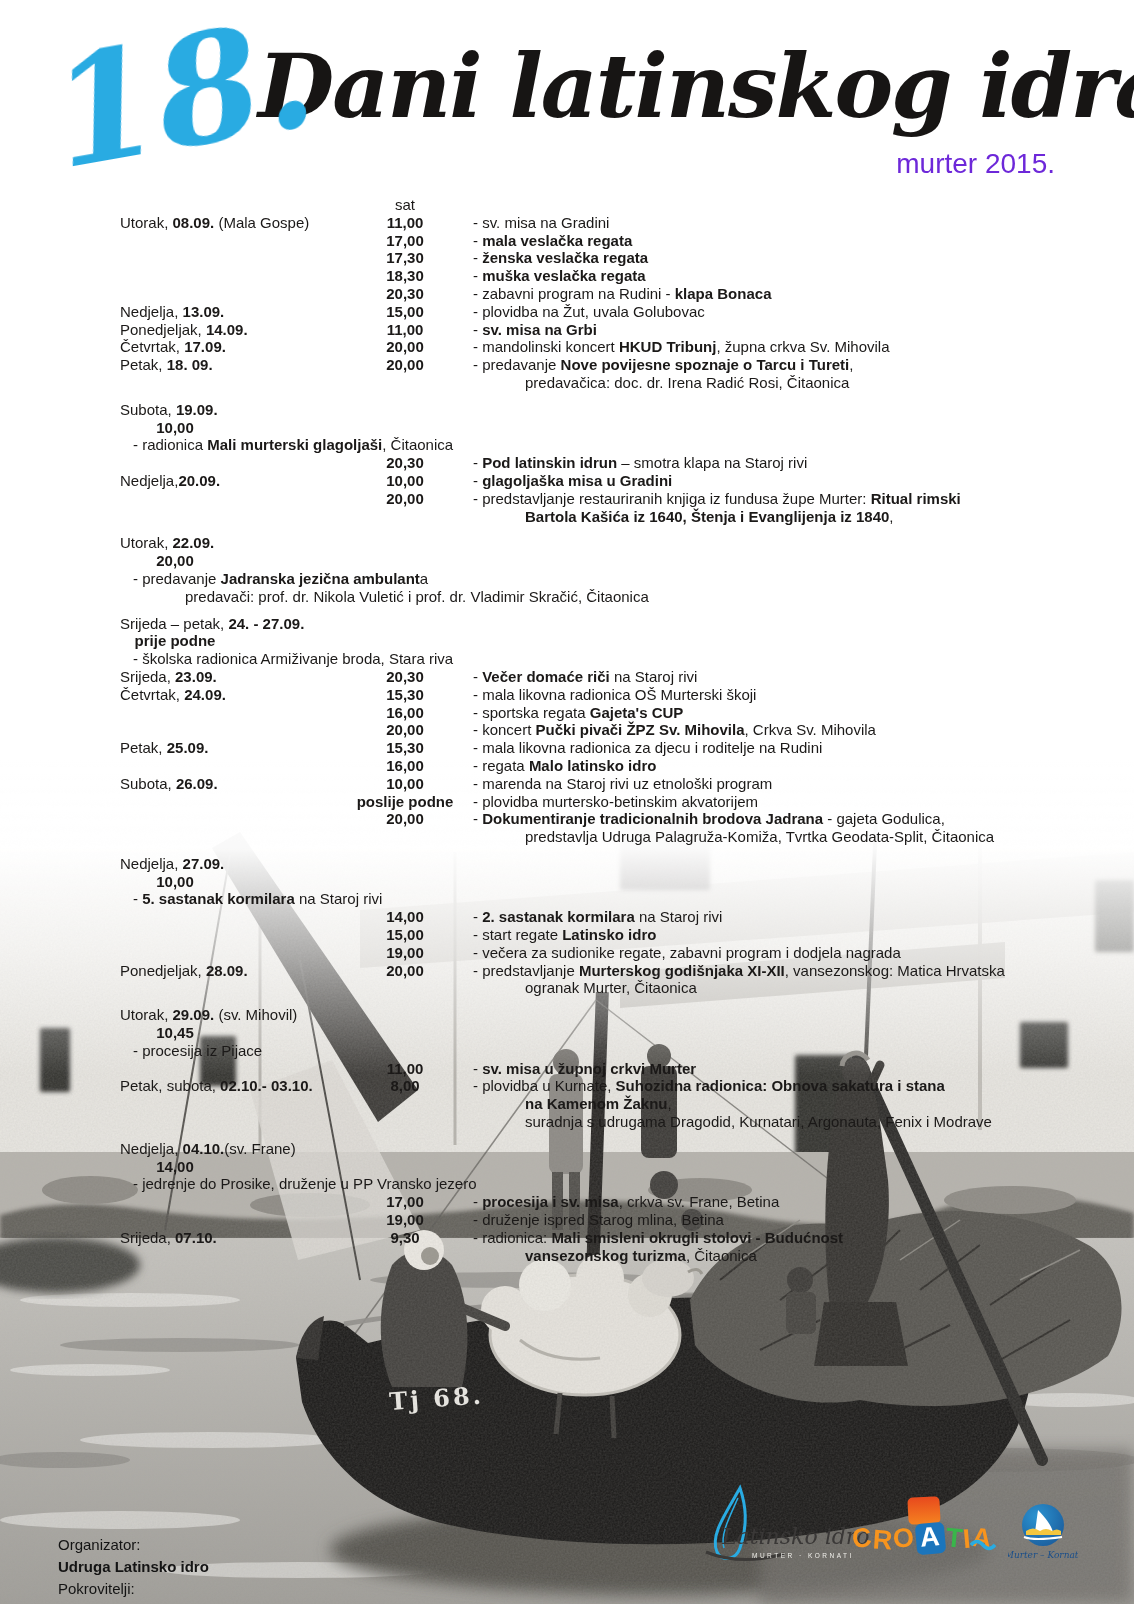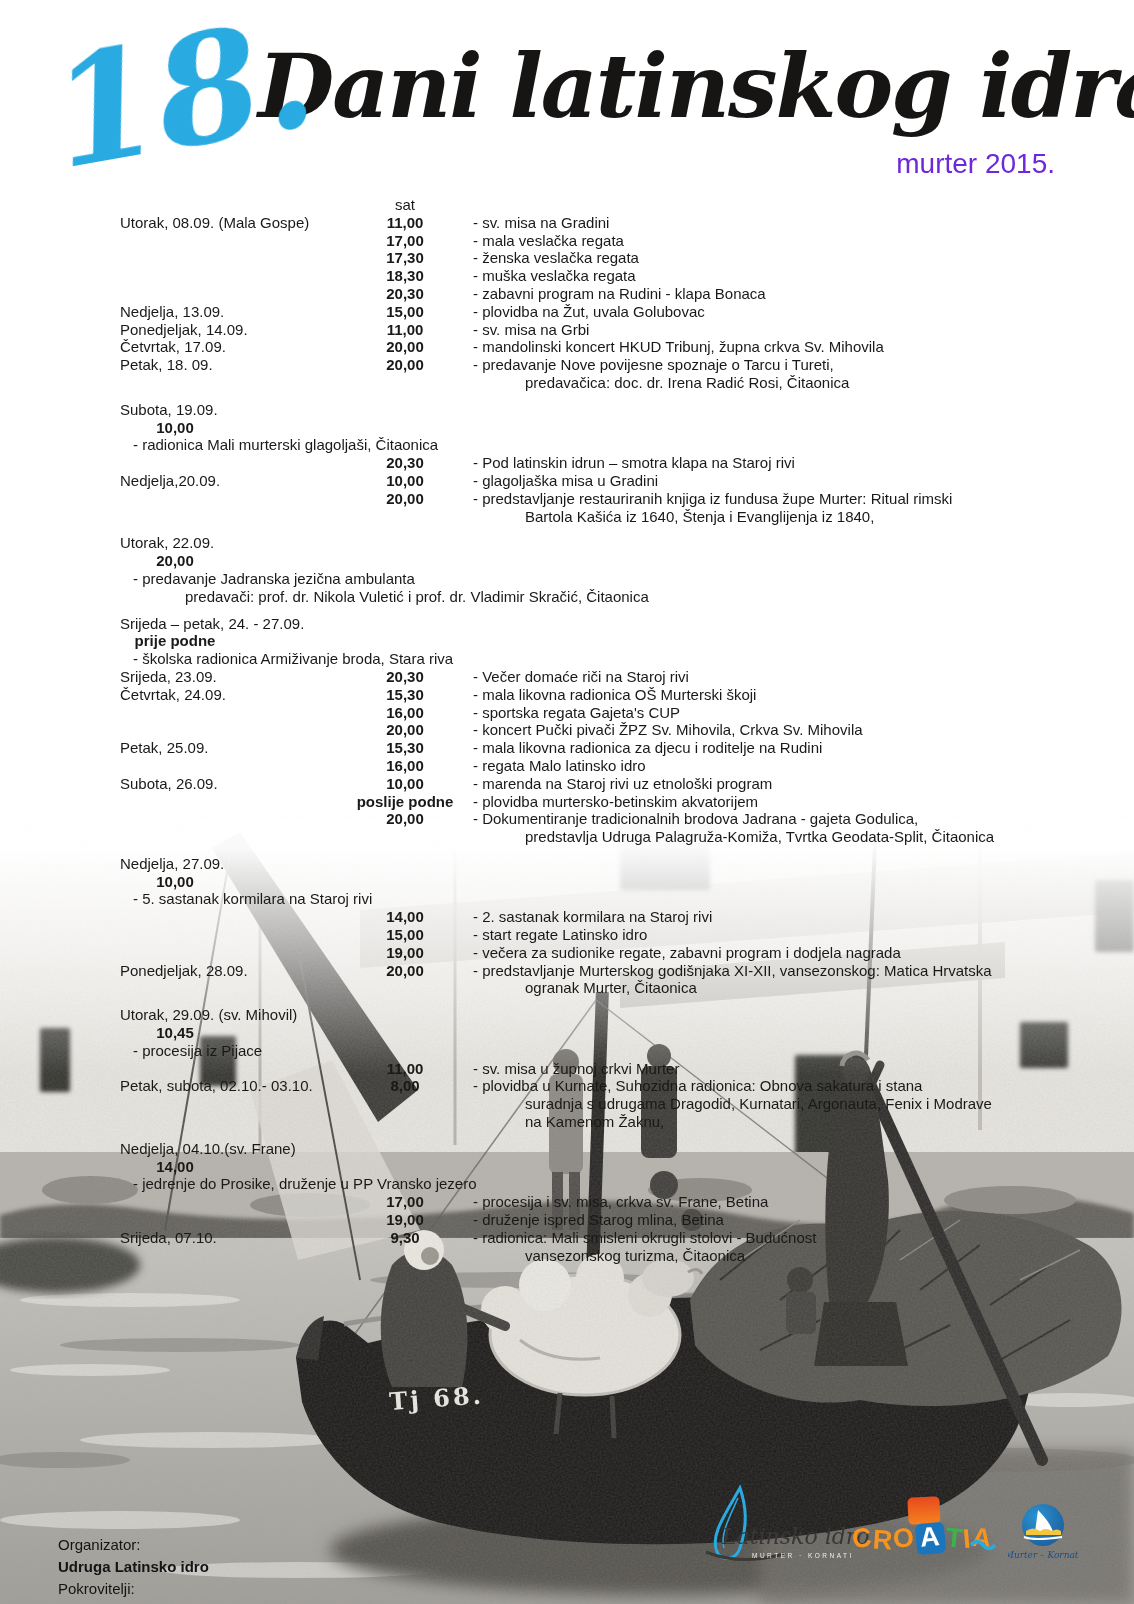--- a/index.html
+++ b/index.html
@@ -13,21 +13,21 @@
   .subtitle{position:absolute;right:79px;top:148px;font-size:28px;font-weight:400;color:#6d28d9;z-index:2;}
   
   .schedule{position:absolute;left:120px;top:196px;width:930px;font-size:15px;line-height:17.8px;z-index:2;}
   .srow{display:flex;align-items:flex-start;}
   .srow.gap{margin-top:9px;flex-direction:column;}
   .c-date{width:230px;flex:none;white-space:nowrap;}
   .c-time{width:110px;flex:none;text-align:center;font-weight:700;white-space:nowrap;}
   .c-time.plain{font-weight:400;}
   .c-event{flex:none;padding-left:13px;white-space:nowrap;}
   .eline.ind{padding-left:52px;}
-  b{font-weight:400;}
+  b{font-weight:700;}
   
   .photo{position:absolute;left:0;top:760px;width:1134px;height:844px;z-index:0;}
   
   .footer{position:absolute;left:58px;top:1534px;z-index:2;font-size:15px;line-height:22px;color:#141414;}
   .frow{display:flex;flex-direction:column;}
   .flabel{width:87px;flex:none;}
   .fvalue{font-weight:700;white-space:nowrap;}
   
   .logo-li{position:absolute;left:700px;top:1484px;width:170px;height:88px;z-index:2;}
   .logo-cro{position:absolute;left:852px;top:1497px;width:145px;height:80px;z-index:2;}
@@ -452,22 +452,22 @@
           <div class="c-time">11,00</div>
           <div class="c-event">
             <div class="eline"><span>- </span><b>sv. misa u župnoj crkvi Murter</b></div>
           </div>
         </div>
         <div class="srow">
           <div class="c-date"><span>Petak, subota,  </span><b>02.10.- 03.10.</b></div>
           <div class="c-time">8,00</div>
           <div class="c-event">
             <div class="eline"><span>- plovidba u Kurnate, </span><b>Suhozidna radionica: Obnova sakatura i stana</b></div>
+            <div class="eline ind"><b>na Kamenom Žaknu</b><span>,</span></div>
             <div class="eline ind"><span>suradnja s udrugama Dragodid, Kurnatari, Argonauta, Fenix i Modrave</span></div>
-            <div class="eline ind"><b>na Kamenom Žaknu</b><span>,</span></div>
           </div>
         </div>
         <div class="srow gap">
           <div class="c-date"><span>Nedjelja, </span><b>04.10.</b><span>(sv. Frane)</span></div>
           <div class="c-time">14,00</div>
           <div class="c-event">
             <div class="eline"><span>- jedrenje do Prosike, druženje u PP Vransko jezero</span></div>
           </div>
         </div>
         <div class="srow">

